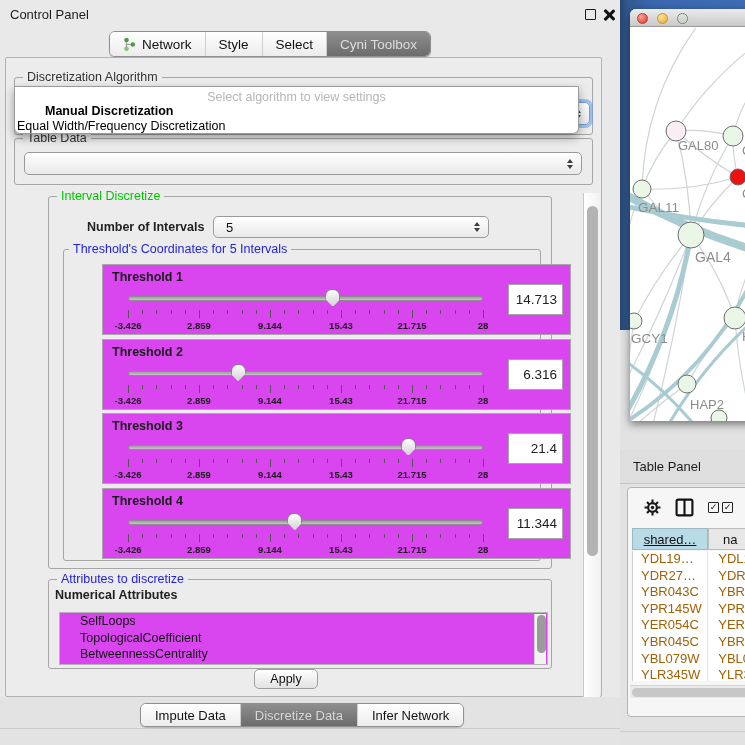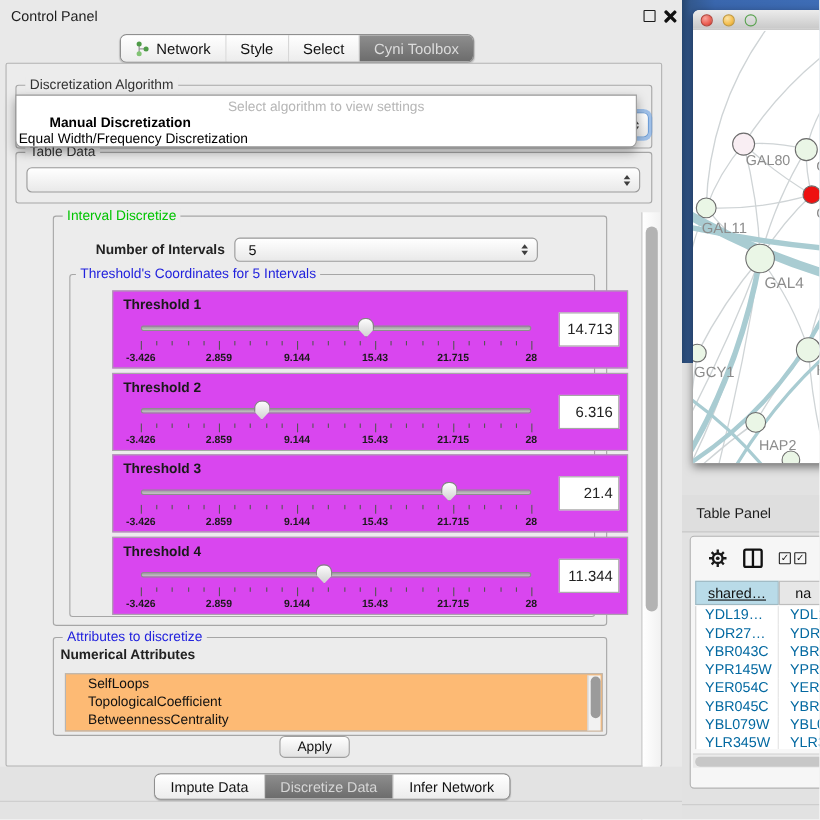--- a/index.html
+++ b/index.html
@@ -47,21 +47,21 @@
   .tlabel { position:absolute; left:9px; top:5px; font-size:12.5px; font-weight:bold; color:#1a1a1a; }
   .track { position:absolute; left:25px; top:31px; width:355px; height:5px; background:linear-gradient(#9e9e9e,#c6c6c6); border:1px solid #8d8d8d; border-radius:3px; }
   .handle { position:absolute; top:24px; width:15px; height:18px; background:linear-gradient(#fdfdfd,#d2d2d2); border:1px solid #848484;
             border-radius:7px 7px 2px 2px; clip-path:polygon(0 0,100% 0,100% 55%,50% 100%,0 55%); }
   .tick { position:absolute; width:1px; background:#555; top:45px; }
   .tick.minor { height:4px; } .tick.major { height:8px; }
   .ticklab { position:absolute; top:55px; transform:translateX(-50%); font-size:9.5px; font-weight:bold; color:#1a1a1a; white-space:nowrap; }
   .valbox { position:absolute; left:405px; top:19px; width:55px; height:31px; background:#fff; border:1px solid #a5a5a5; font-size:13.5px; display:flex; align-items:center; justify-content:flex-end; padding-right:5px; }
 
   
-  .attrlist { position:absolute; left:10px; top:32px; width:489px; height:53px; background:#fdba74; border:1px solid #b5b5b5; overflow:hidden; }
+  .attrlist { position:absolute; left:10px; top:32px; width:489px; height:53px; background:#d946ef; border:1px solid #b5b5b5; overflow:hidden; }
   .attrlist .item { font-size:12.5px; color:#111; padding-left:20px; line-height:16.5px; white-space:nowrap; }
   .lscroll { position:absolute; right:1px; top:1px; width:12px; height:51px; background:#f2f2f2; border-left:1px solid #d0d0d0; }
   .lthumb { position:absolute; left:1.5px; top:1px; width:9px; height:38px; background:#9b9b9b; border-radius:5px; }
 
   .vscroll { position:absolute; right:1px; top:135px; width:17px; height:553px; background:linear-gradient(90deg,#ffffff,#f2f2f2); border-left:1px solid #c9c9c9; }
   .vthumb { position:absolute; left:2.5px; top:13px; width:11px; height:350px; background:#b3b3b3; border-radius:6px; }
 
   .applybtn { position:absolute; left:248px; top:611px; width:64px; height:20px; border:1px solid #9f9f9f; border-radius:5px; background:linear-gradient(#ffffff,#e2e2e2); font-size:12.5px; color:#111; display:flex; align-items:center; justify-content:center; }
 
   .bottomstrip { position:absolute; left:0; top:697px; width:620px; height:48px; background:#e3e3e3; }
@@ -83,21 +83,21 @@
   .tpanel-head .t { position:absolute; left:13px; top:9px; font-size:13px; color:#1c1c1c; }
   .tablebox { position:absolute; left:7px; top:487px; width:130px; height:230px; background:#f6f6f6; border:1px solid #b3b3b3; border-radius:4px; }
   .ttoolbar { position:absolute; left:0; top:0; width:100%; height:38px; display:flex; align-items:center; gap:14px; padding-left:16px; }
   .cbicon { position:relative; width:11px; height:11px; border:1.6px solid #222; border-radius:1px; font-size:9px; font-weight:bold; line-height:8px; text-align:center; color:#111; }
   .thead { position:absolute; left:4px; top:40px; height:22px; display:flex; }
   .th { font-size:13px; color:#111; display:flex; align-items:center; justify-content:center; border:1px solid #9fb9c2; }
   .th.c1 { width:76px; background:#b9dbe8;text-decoration:underline; }
   .th.c2 { width:60px; background:#e7e7e7; border-color:#bdbdbd; justify-content:flex-start; padding-left:14px; }
   .trows { position:absolute; left:4px; top:63px; width:134px; height:130px; overflow:hidden; background:#fff; border-left:1px solid #cfcfcf; }
   .trow { display:flex; height:16.6px; }
-  .td { font-size:13px; color:#0369a1; white-space:nowrap; }
+  .td { font-size:13px; color:#a16207; white-space:nowrap; }
   .td.c1 { width:76px; padding-left:8px; } .td.c2 { width:60px; padding-left:10px; border-left:1px solid #e3e3e3; }
   .hscroll { position:absolute; left:2px; top:197px; width:128px; height:13px; background:#eaeaea; border-top:1px solid #d5d5d5; }
   .hthumb { position:absolute; left:2px; top:2px; width:118px; height:9px; background:#c7c7c7; border-radius:5px; }
   .bottomline { position:absolute; left:0; top:731px; width:125px; height:1px; background:#cdcdcd; }
 
   svg text { font-family:"Liberation Sans","DejaVu Sans",sans-serif; }
 </style>
 </head>
 <body>
 

